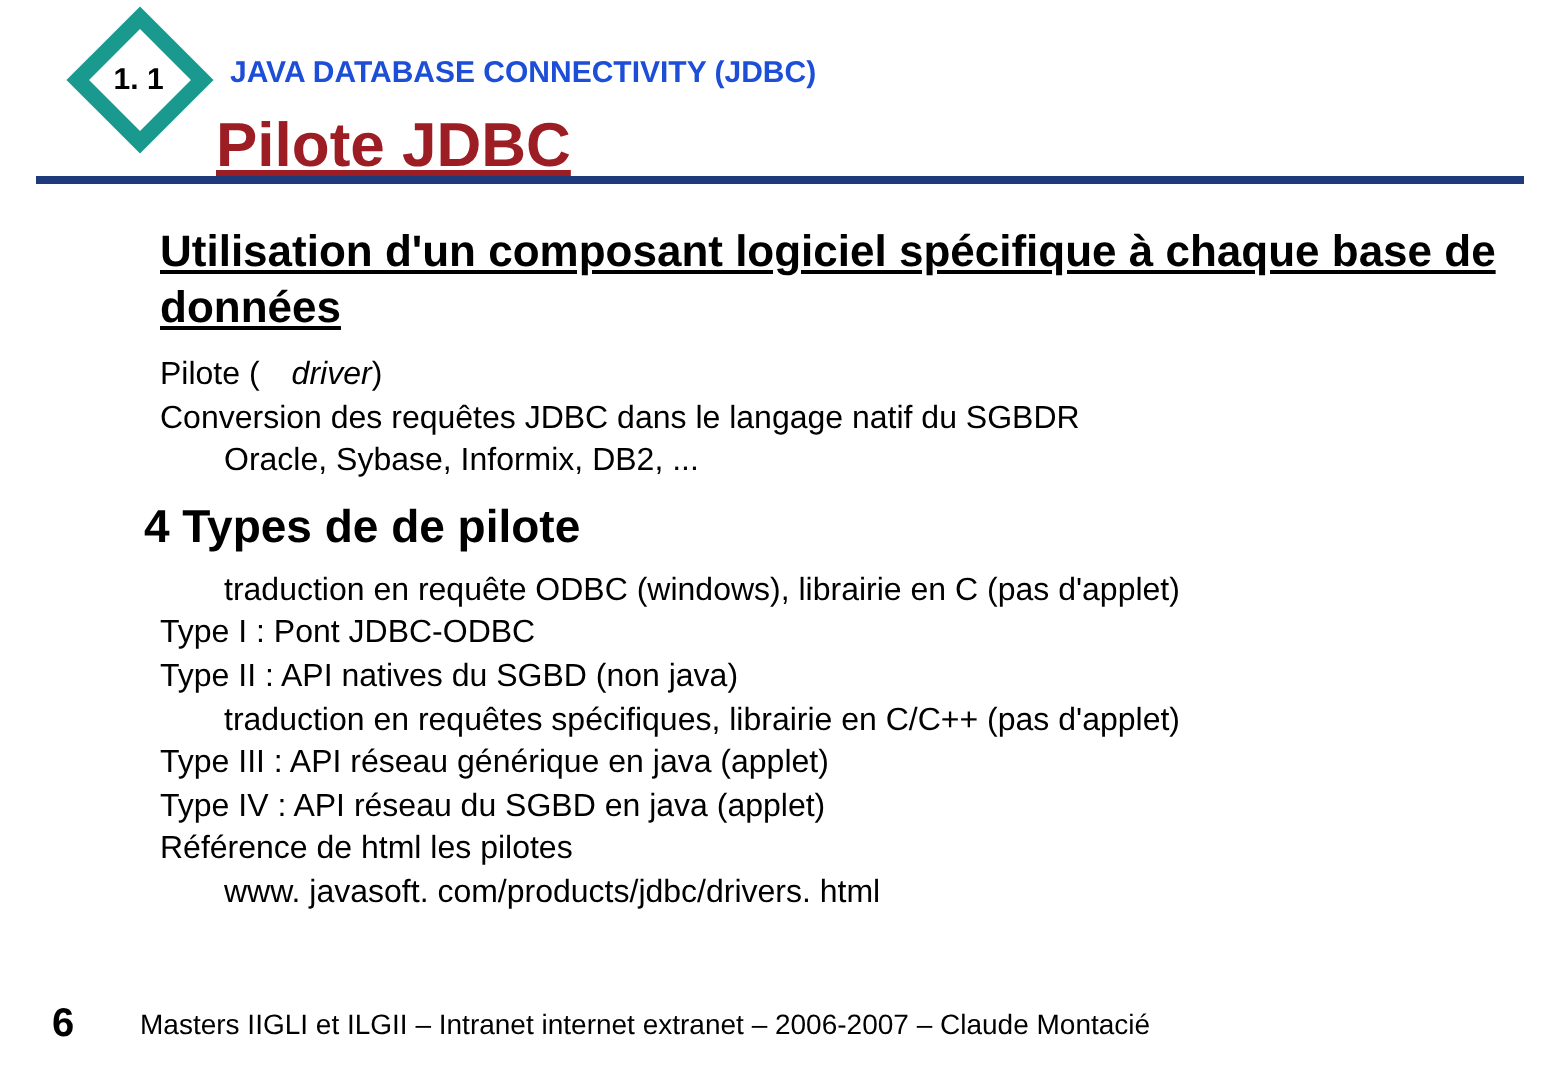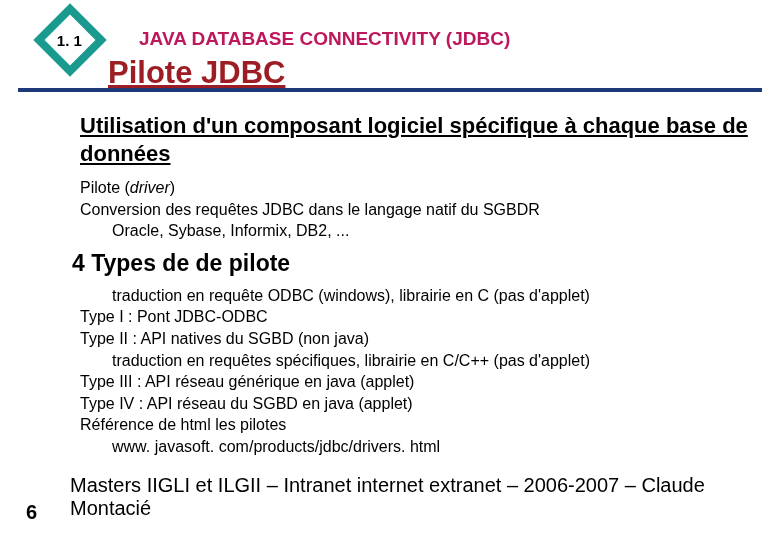--- a/index.html
+++ b/index.html
@@ -41,24 +41,23 @@
   .section-number {
     transform: rotate(-45deg);
     font-size: 15px;
     font-weight: bold;
     color: #000;
   }
   .chapter-title {
     position: absolute;
     left: 115px;
     top: 28px;
-    font-size: 19px;
+    font-size: 15px;
     font-weight: bold;
-    color: #be185d;
-    margin-left: 24px;
+    color: #1d4ed8;
   }
   .slide-title {
     position: absolute;
     left: 108px;
     top: 55px;
     font-size: 31px;
     font-weight: bold;
     color: #9c1e24;
     text-decoration: underline;
     text-decoration-color: #9c1e24;
@@ -111,24 +110,24 @@
     left: 26px;
     bottom: 4px;
     font-size: 20px;
     font-weight: bold;
     color: #000;
   }
   .footer-text {
     position: absolute;
     left: 70px;
     bottom: 8px;
-    font-size: 20px;
+    font-size: 14px;
     color: #000;
   }
-  .italic { font-style: italic; }
+  .italic { font-style: italic; margin-left: 16px; }
 </style>
 </head>
 <body>
 
 <div class="header-area">
   <div class="diamond"></div>
   <div class="diamond-inner">
     <span class="section-number">1. 1</span>
   </div>
   <div class="chapter-title">JAVA DATABASE CONNECTIVITY (JDBC)</div>

